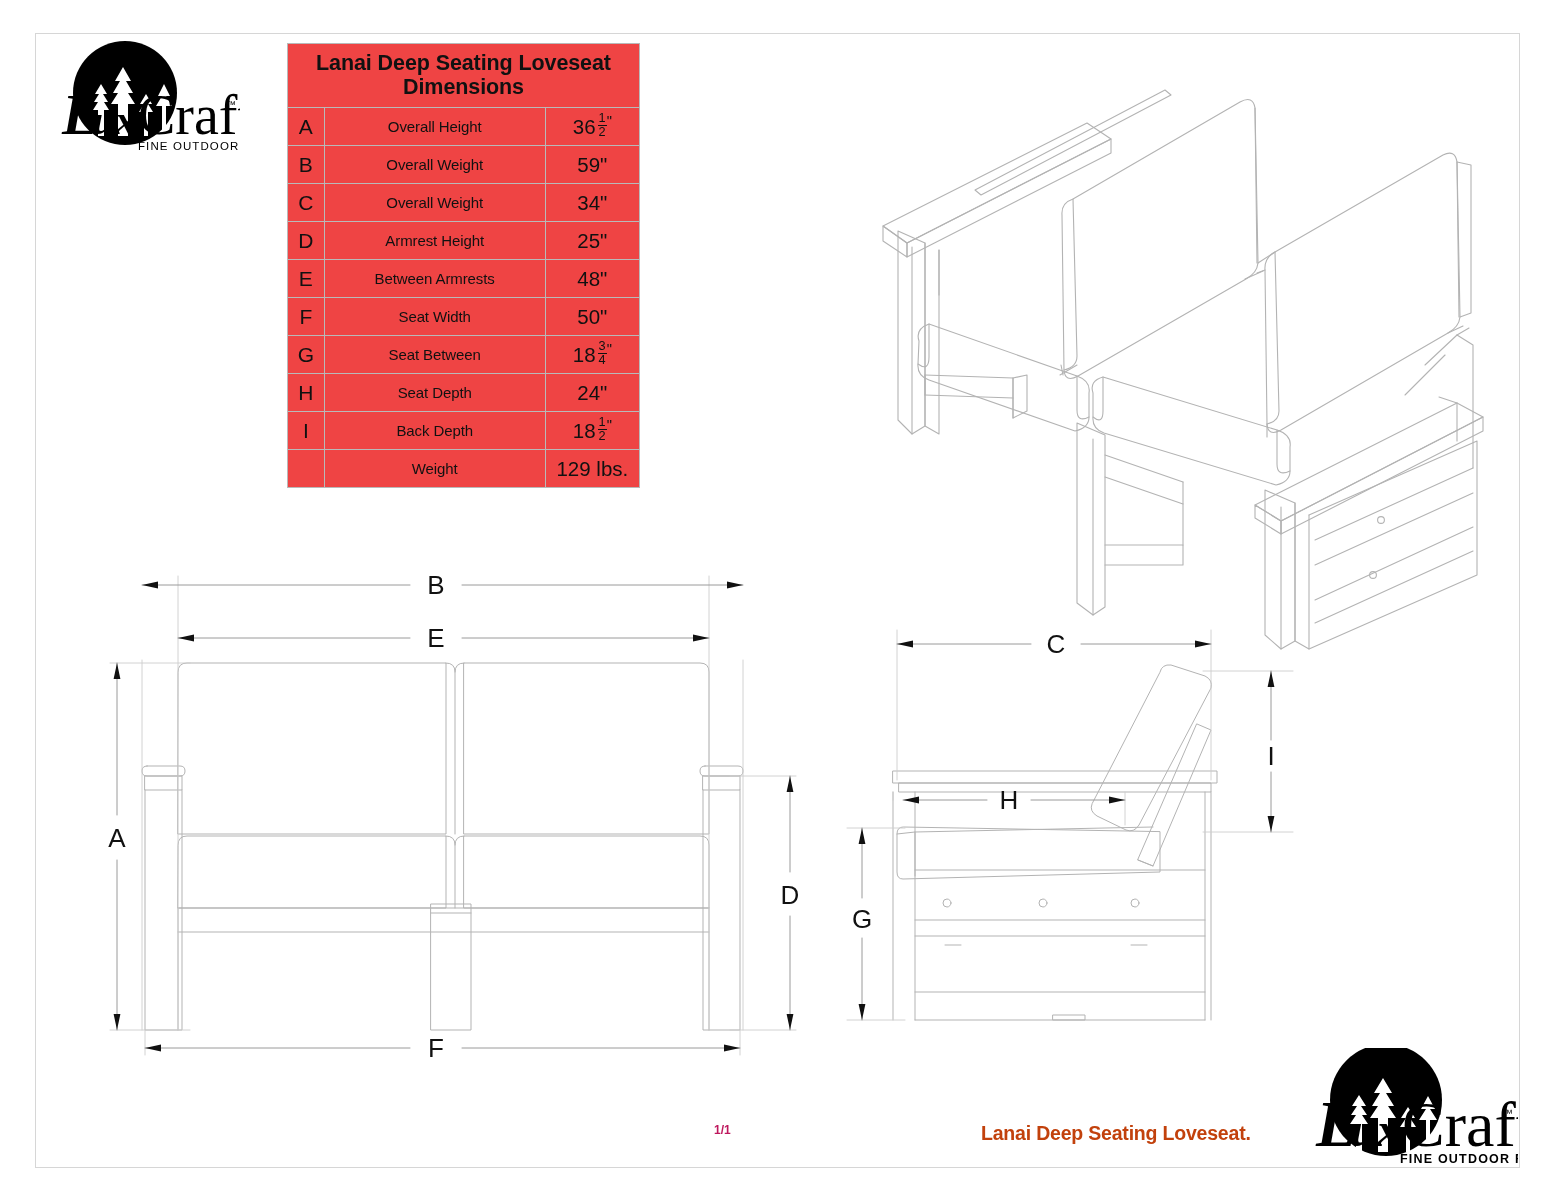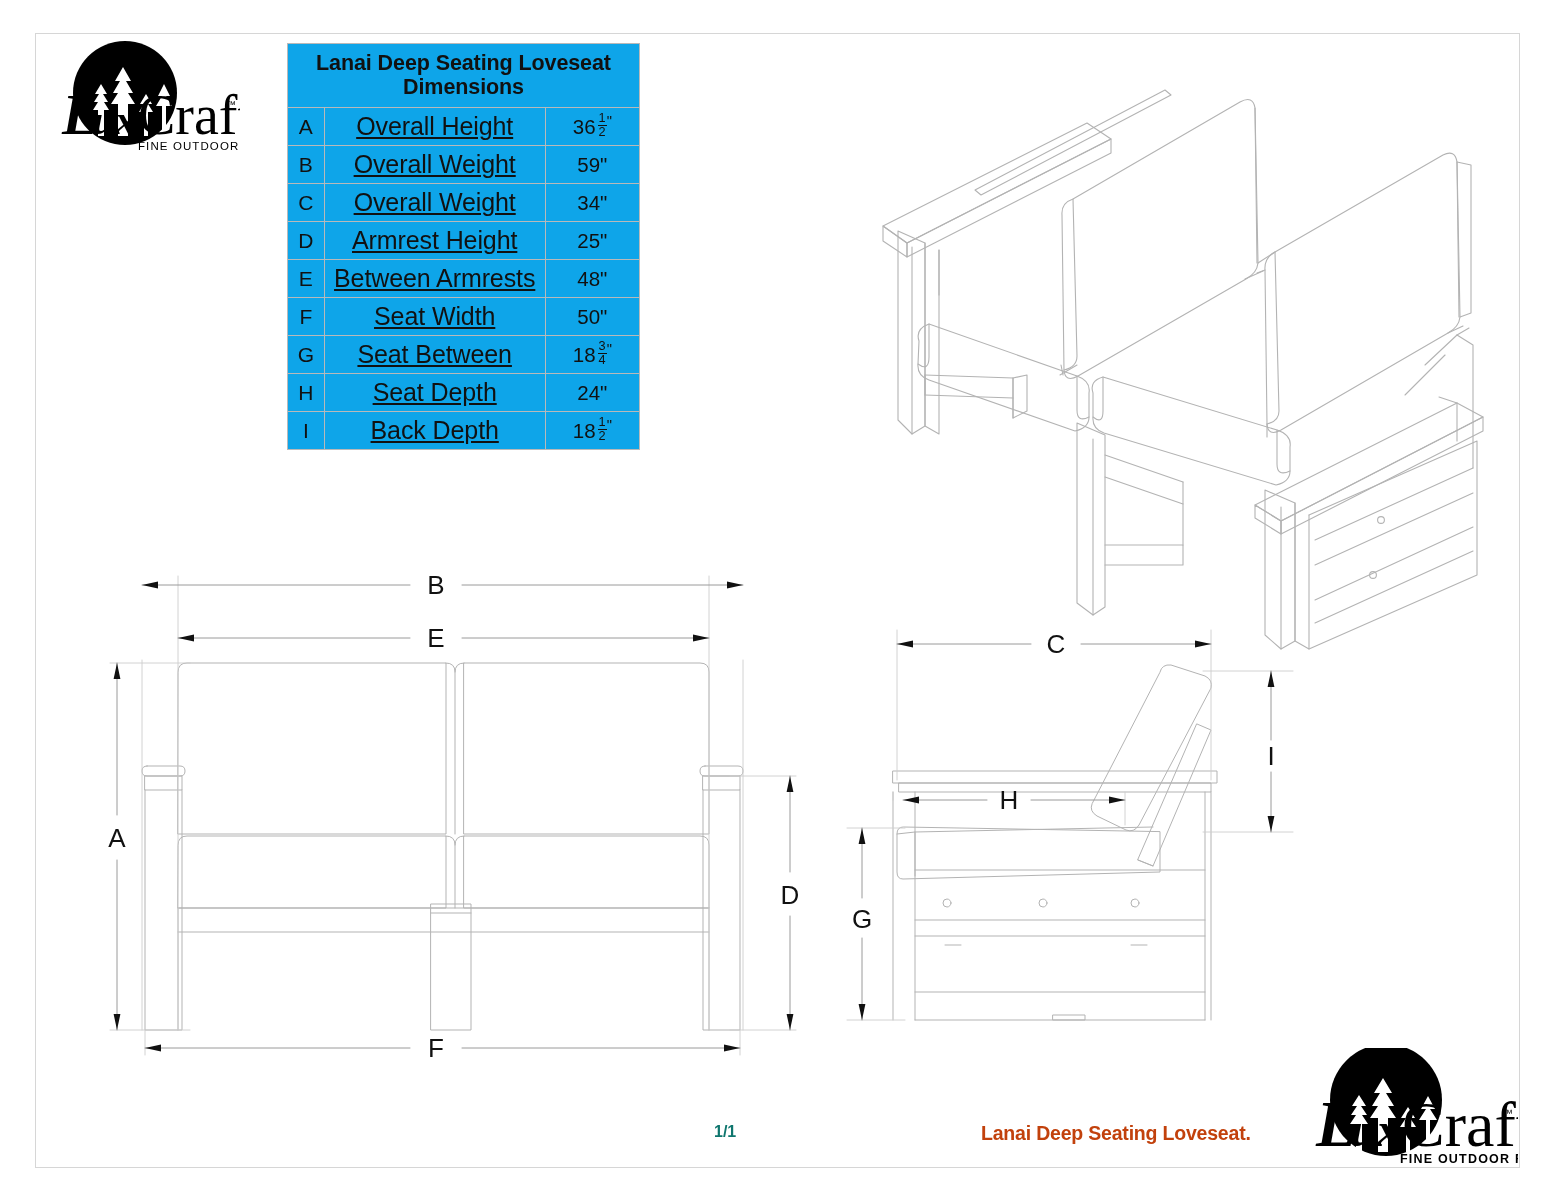--- a/index.html
+++ b/index.html
@@ -40,21 +40,21 @@
   
   #dim-table-wrap {
     position: absolute;
     left: 287px;
     top: 43px;
     width: 353px;
   }
   table.dim-table {
     border-collapse: collapse;
     width: 100%;
-    background: #0ea5e9;
+    background: #ef4444;
   }
   table.dim-table td, table.dim-table th {
     border: 1px solid #b9b9b9;
     padding: 0;
     text-align: center;
     vertical-align: middle;
     color: #111;
   }
   table.dim-table th.title {
     font-size: 21.5px;
@@ -62,25 +62,24 @@
     line-height: 1.12;
     padding: 7px 4px 8px 4px;
     letter-spacing: -0.1px;
   }
   table.dim-table td.key {
     width: 34px;
     font-size: 21px;
     height: 37px;
   }
   table.dim-table td.label {
-    font-size: 25px;
+    font-size: 15px;
     width: 210px;
     height: 37px;
     letter-spacing: -0.1px;
-    text-decoration: underline;
   }
   table.dim-table td.value {
     font-size: 20.5px;
     width: 89px;
     height: 37px;
     white-space: nowrap;
   }
   .frac {
     display: inline-block;
     vertical-align: -0.22em;
@@ -111,23 +110,23 @@
     left: 35px;
     top: 1167px;
     width: 1485px;
     height: 1px;
     background: #d6d6d6;
   }
   #page-number {
     position: absolute;
     left: 714px;
     top: 1123px;
-    font-size: 16px;
+    font-size: 12px;
     font-weight: bold;
-    color: #0f766e;
+    color: #be185d;
   }
   #footer-caption {
     position: absolute;
     left: 981px;
     top: 1122px;
     font-size: 19.5px;
     font-weight: bold;
     color: #c2410c;
     letter-spacing: -0.2px;
   }
@@ -211,20 +210,25 @@
           </tr>
           <tr>
             <td class="key">H</td>
             <td class="label">Seat Depth</td>
             <td class="value">24"</td>
           </tr>
           <tr>
             <td class="key">I</td>
             <td class="label">Back Depth</td>
             <td class="value"><span>18</span><span class="frac"><span class="num">1</span><span class="den">2</span></span><span class="inchmark">"</span></td>
+          </tr>
+          <tr>
+            <td class="key"></td>
+            <td class="label">Weight</td>
+            <td class="value">129 lbs.</td>
           </tr>
         </tbody>
     </table>
   </div>
 
   <div class="drawing" style="left:865px; top:45px; width:650px; height:610px;">
     <svg width="650" height="610" viewBox="0 0 650 610" xmlns="http://www.w3.org/2000/svg" fill="none" stroke="#b3b3b3" stroke-width="1.1" stroke-linejoin="round" stroke-linecap="round">
 
       <g>
         <path d="M33 186 L33 375 L47 389 L60 381 L60 198 Z"></path>

